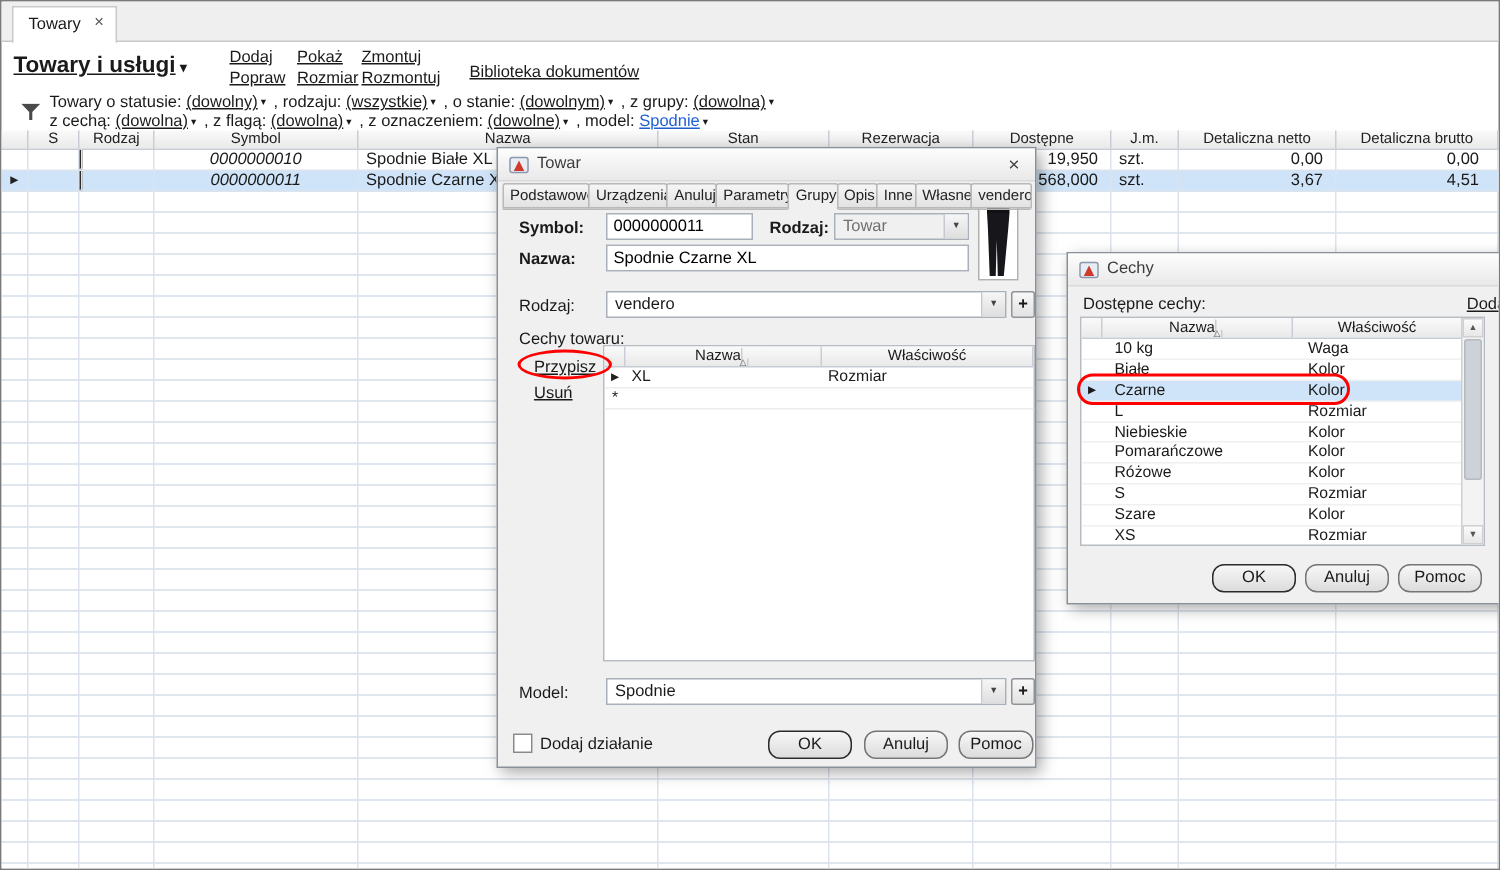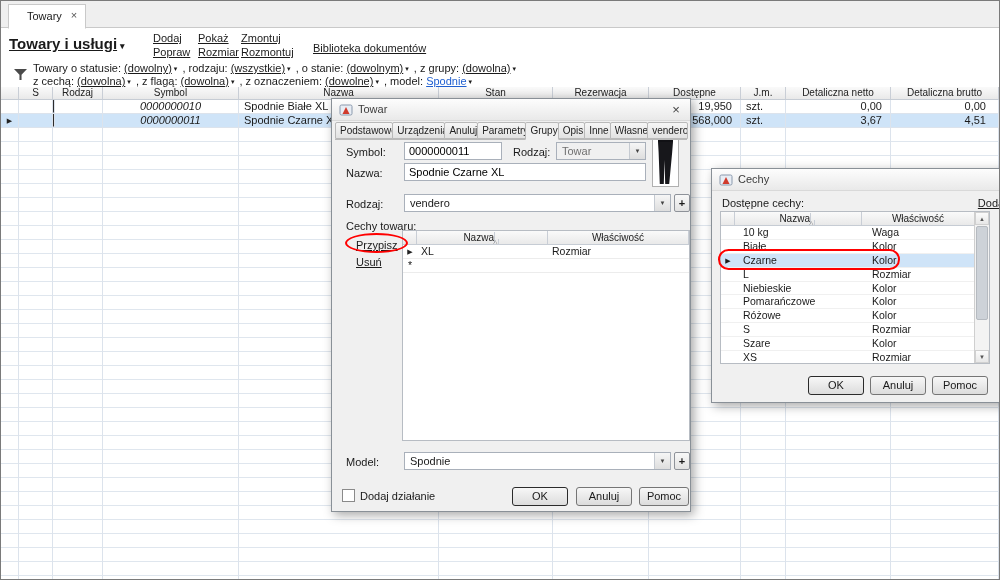--- a/index.html
+++ b/index.html
@@ -4,21 +4,21 @@
 <style>
   * { box-sizing: border-box; }
   body { margin:0; background:#ddd; }
   .window {
     position:relative; width:1000px; height:580px; margin:0;
     background:#fff; border:1px solid #7a7a7a; overflow:hidden;
     font-family:"Liberation Sans", sans-serif; font-size:11px; color:#1a1a1a;
   }
   
   .tabstrip { position:absolute; top:0; left:0; right:0; height:27px; background:#efefef; border-bottom:1px solid #c9c9c9; }
-  .wtab { position:absolute; left:7px; top:3px; height:25px; background:#fff; border:1px solid #c9c9c9; border-bottom:1px solid #fff; padding:5px 8px 0 18px; display:flex; gap:9px; z-index:2; }
+  .wtab { position:absolute; left:7px; top:3px; height:25px; background:#fff; border:1px solid #c9c9c9; border-bottom:1px solid #fff; padding:5px 8px 0 10px; display:flex; gap:9px; z-index:2; }
   .tab-close { color:#555; font-size:11px; line-height:11px; cursor:default; }
   
   .page-title { position:absolute; left:8px; top:34px; font-size:15px; font-weight:bold; text-decoration:underline; white-space:nowrap; }
   .title-caret { font-size:9px; margin-left:3px; text-decoration:none; display:inline-block; }
   .cmd-link { position:absolute; text-decoration:underline; white-space:nowrap; cursor:default; }
   
   .funnel { position:absolute; left:13px; top:68px; width:13px; height:11px; background:#4a4a4a;
             clip-path:polygon(0 0,100% 0,58% 52%,58% 100%,42% 100%,42% 52%); }
   .fline { position:absolute; left:32px; white-space:nowrap; }
   .flbl { color:#1a1a1a; }
@@ -44,30 +44,30 @@
   .cell-rr { text-align:right; padding-right:12px; }
   .cell-c { text-align:center;font-style:italic; }
   .rowmark { font-size:7px; text-align:center; line-height:13px; color:#222; }
   .sq { width:7px; height:7px; background:#454545; border:1px solid #2c2c2c; margin:3px auto 0 auto; }
   
   .dlg { position:absolute; background:#f0f0f0; border:1px solid #899097; box-shadow:3px 3px 10px rgba(0,0,0,.35); }
   .dlg-title { position:absolute; top:0; left:0; right:0; height:22px; background:linear-gradient(#fdfdfd,#e9e9e9); border-bottom:1px solid #d9d9d9; cursor:default; }
   .dlg-title .ttl { position:absolute; left:26px; top:4px; color:#3c3c3c; }
   .dlg-icon { position:absolute; left:7px; top:4px; width:14px; height:14px; }
   .dlg-close { position:absolute; right:5px; top:3px; width:18px; height:16px; text-align:center; line-height:15px; color:#444; font-size:13px; cursor:default; }
-  .b { font-weight:normal; }
+  .b { font-weight:bold; }
   .dlbl { position:absolute; white-space:nowrap; }
   .inp { position:absolute; border:1px solid #a9b0ba; background:#fff; font:11px "Liberation Sans",sans-serif; padding:0 4px; height:18px; }
   .combo { position:absolute; border:1px solid #a9b0ba; background:#fff; height:18px; }
   .combo .cval { position:absolute; left:5px; top:2px; right:18px; overflow:hidden; white-space:nowrap; }
   .combo .cbtn { position:absolute; right:0; top:0; bottom:0; width:16px; background:linear-gradient(#f6f6f6,#dedede); border-left:1px solid #c5cad1; text-align:center; font-size:6px; line-height:16px; color:#444; }
   .combo.disabled { background:#f0f0f0; } .combo.disabled .cval { color:#707070; }
   .plus { position:absolute; width:16px; height:18px; border:1px solid #8e9299; background:linear-gradient(#f8f8f8,#e2e2e2); border-radius:2px; text-align:center; line-height:16px; font-weight:bold; }
   .dlink { position:absolute; text-decoration:underline; white-space:nowrap; cursor:default; }
-  .btn { position:absolute; height:19px; background:linear-gradient(#f7f7f7,#dcdcdc); border:1px solid #757575; border-radius:3px; text-align:center; line-height:17px; font-size:11px; cursor:default; }
+  .btn { position:absolute; height:19px; background:linear-gradient(#f7f7f7,#dcdcdc); border:1px solid #757575; border-radius:8px; text-align:center; line-height:17px; font-size:11px; cursor:default; }
   .btn.default { border:1px solid #2b2b2b; }
   .chk { position:absolute; width:13px; height:13px; border:1px solid #8a8a8a; background:#fff; }
   .annot { position:absolute; border:2px solid #ff0000; background:transparent; pointer-events:none; z-index:40; }
   
   #dlg-towar { left:330px; top:97px; width:360px; height:414px; z-index:10; }
   .ttabs { position:absolute; top:23px; left:3px; right:3px; height:18px; display:flex; z-index:2; }
   .ttab { height:17px; border:1px solid #b9b9b9; margin-right:-1px; background:linear-gradient(#f6f6f6,#e2e2e2); padding:2px 4px 0 4px; font-size:10px; white-space:nowrap; border-radius:2px 2px 0 0; color:#222; overflow:hidden; }
   .ttab.active { height:18px; background:#f0f0f0; border-bottom:1px solid #f0f0f0; }
   .tabline { position:absolute; top:40px; left:3px; right:3px; border-top:1px solid #b9b9b9; z-index:1; }
   .prodimg { position:absolute; left:320px; top:36px; width:27px; height:52px; background:#fff; border:1px solid #b0b0b0; }

